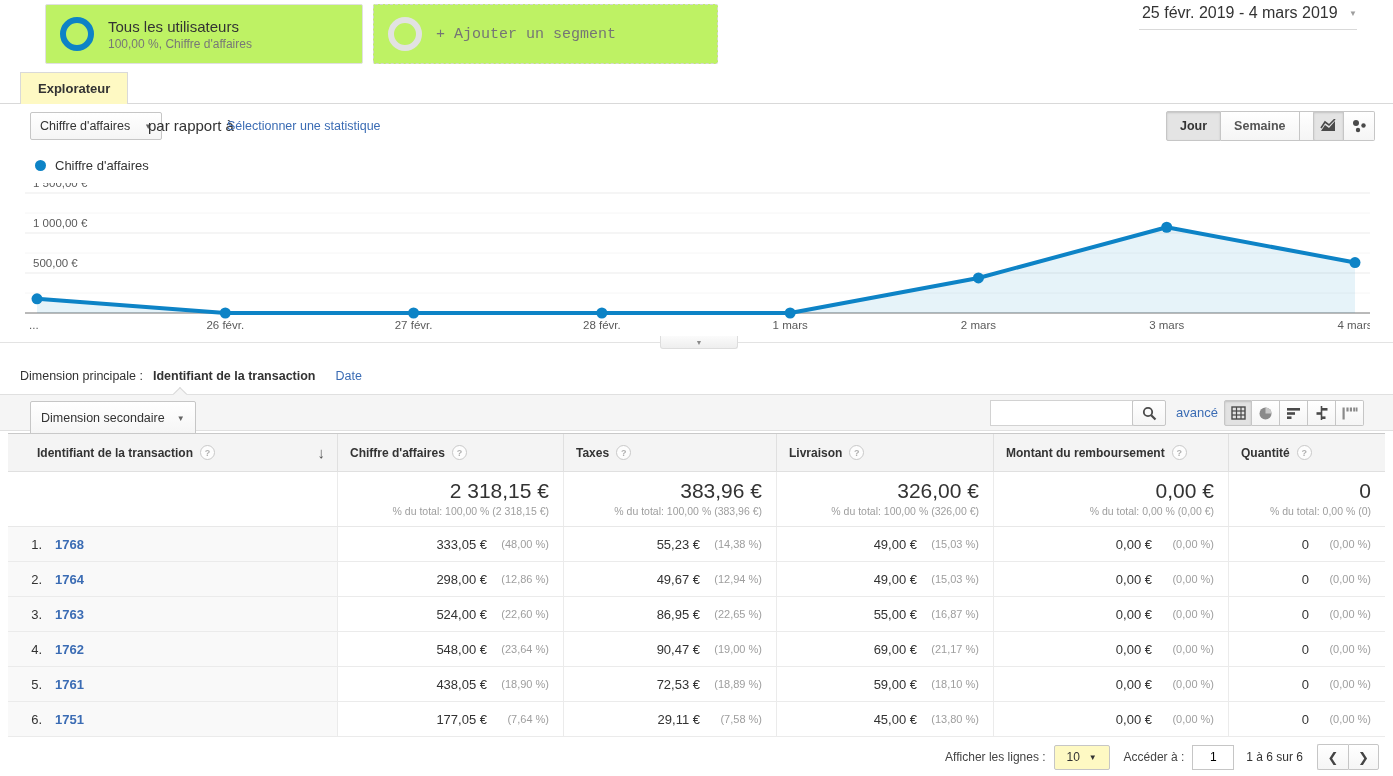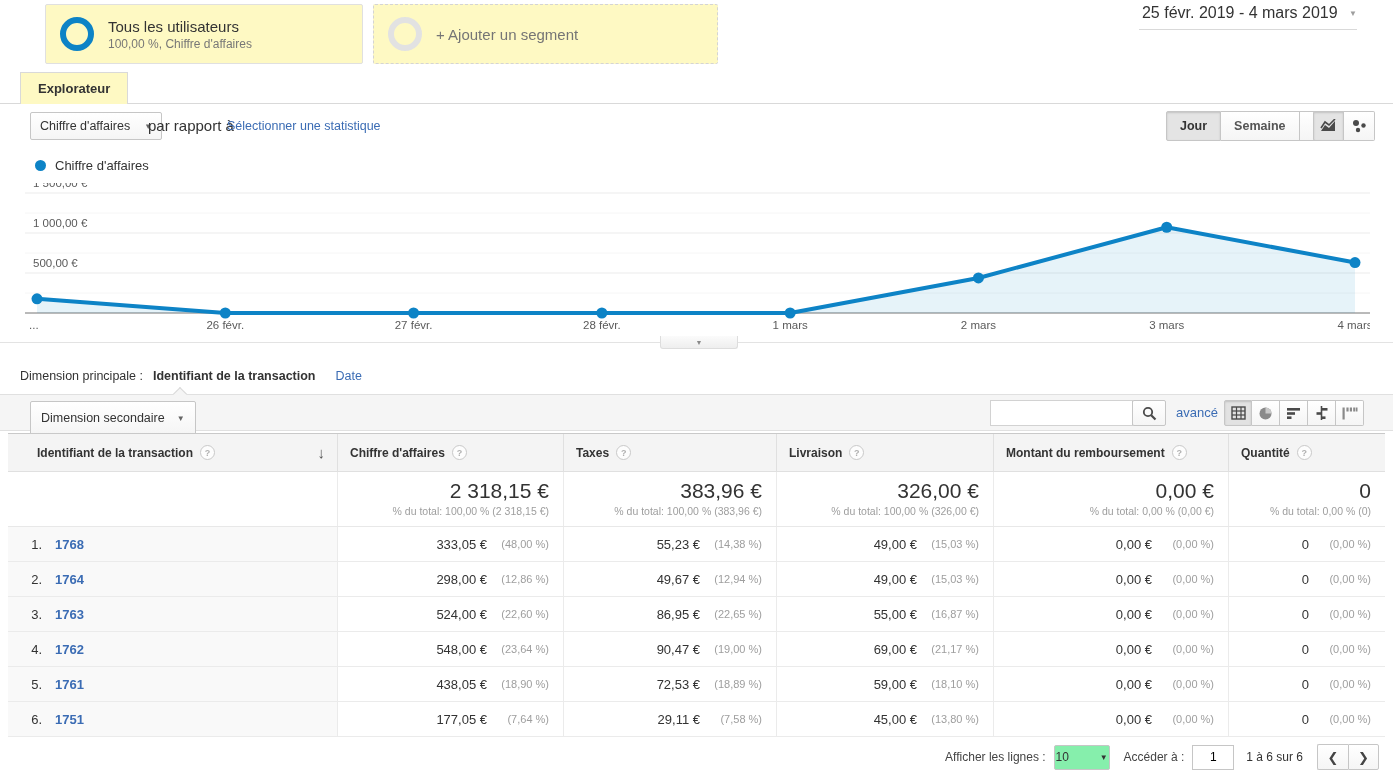--- a/index.html
+++ b/index.html
@@ -1,22 +1,22 @@
 <!DOCTYPE html>
 <html><head>
 <meta charset="utf-8">
 <style>
   * { margin:0; padding:0; box-sizing:border-box; }
   html,body { width:1393px; height:776px; background:#fff; overflow:hidden;
     font-family:"Liberation Sans","DejaVu Sans",sans-serif; color:#333; }
 
   
-  .seg-card { position:absolute; top:4px; height:60px; background:#fef9c3;
+  .seg-card { position:absolute; top:4px; height:60px; background:#bef264;
     border:1px solid #e0e0e0; border-radius:2px; display:flex; align-items:center; padding:0 14px; cursor:pointer; }
-  .seg-card.dashed { border:1px dashed #d4d4d4; }
+  .seg-card.dashed { border:1px dashed #d4d4d4;font-family:Liberation Mono, monospace; }
   .donut { width:34px; height:34px; border-radius:50%; border:6px solid #0d83c6; margin-right:14px; flex:none; }
   .donut.gray { border-color:#e2e2e2; }
   .seg-title { font-size:15px; color:#333; }
   .seg-sub { font-size:12px; color:#777; margin-top:2px; }
   .seg-add { font-size:15px; color:#757575; }
 
   .date-range { position:absolute; top:4px; right:36px; width:218px; text-align:right;
     font-size:16px; color:#333; padding-bottom:7px; border-bottom:1px solid #d9d9d9; cursor:pointer; }
   .caret { display:inline-block; font-size:8px; color:#9e9e9e; vertical-align:middle; margin-left:7px; }
 
@@ -107,22 +107,22 @@
   .rank { width:34px; text-align:right; color:#333; margin-right:13px; }
   .tid { font-weight:bold; }
   .num-cell { display:flex; align-items:center; justify-content:flex-end; padding-right:14px;
     border-left:1px solid #ebebeb; font-size:13px; color:#333; }
   .pct { font-size:11px; color:#9e9e9e; margin-left:7px; min-width:55px; text-align:right; }
 
   
   .tfoot { position:absolute; left:0; top:738px; width:1393px; height:38px; display:flex;
     align-items:center; justify-content:flex-end; padding-right:14px; font-size:12px; color:#444; }
   .tfoot .lbl { margin-right:8px; }
-  .rows-select { height:25px; width:56px; padding:0 1px; justify-content:space-between; margin-right:14px;
-    font-size:12px; background:#86efac; }
+  .rows-select { height:25px; width:56px; padding:0 12px; justify-content:space-between; margin-right:14px;
+    font-size:12px; background:#fef9c3; }
   .goto-input { width:42px; height:25px; border:1px solid #c6c6c6; font-size:12px; text-align:center;
     margin-right:12px; outline:none; font-family:inherit; }
   .range-lbl { margin-right:14px; color:#333; }
   .pag-group { display:flex; }
   .pag-btn { width:31px; height:26px; font-size:13px; font-weight:bold; color:#444; justify-content:center; }
   .pag-btn:first-child { border-radius:2px 0 0 2px; border-right:none; }
   .pag-btn:last-child { border-radius:0 2px 2px 0; }
 
   svg text { font-family:"Liberation Sans","DejaVu Sans",sans-serif; }
 </style>

